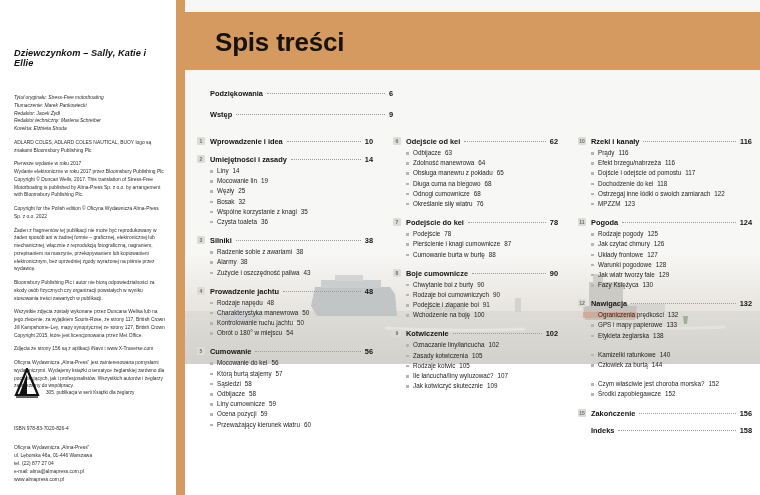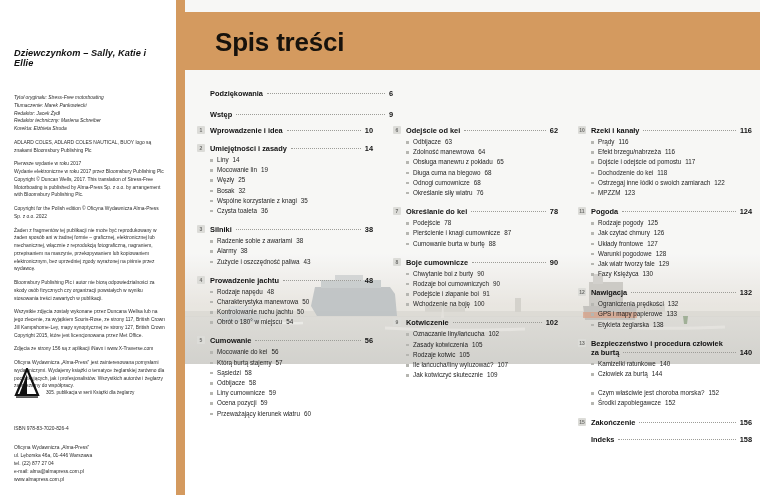--- a/index.html
+++ b/index.html
@@ -66,21 +66,21 @@
   .sea-photo{
     position:absolute;left:0;bottom:0;width:575px;height:110px;
     overflow:hidden;
   }
   .sea-photo svg{display:block;width:575px;height:110px;}
 
   .cols{
     position:absolute;left:0;top:88px;width:575px;height:400px;
     display:flex;
   }
-  .col{position:relative;padding:0 8px 0 12px;box-sizing:border-box;}
+  .col{position:relative;padding:0 8px 0 12px;box-sizing:border-box;margin-top:11px;}
   .col1{width:196px;}
   .col2{width:185px;}
   .col3{width:194px;}
 
   
   .chap{
     display:flex;align-items:baseline;
     margin:0 0 2px 0;
     font-size:7.4px;font-weight:bold;color:#121212;
   }
@@ -318,21 +318,21 @@
             <li><span>Obsługa manewru z pokładu</span><span class="sub-pg">65</span></li>
             <li><span>Długa cuma na biegowo</span><span class="sub-pg">68</span></li>
             <li><span>Odnogi cumownicze</span><span class="sub-pg">68</span></li>
             <li><span>Określanie siły wiatru</span><span class="sub-pg">76</span></li>
           </ul>
         </div>
 
         <div class="chap-block">
           <div class="chap">
             <span class="num">7</span>
-            <span class="ttl">Określanie do kei</span>
+            <span class="ttl">Podejście do kei</span>
             <span class="dots"></span>
             <span class="pg">78</span>
           </div>
           <ul class="subs">
             <li><span>Podejście</span><span class="sub-pg">78</span></li>
             <li><span>Pierścienie i knagi cumownicze</span><span class="sub-pg">87</span></li>
             <li><span>Cumowanie burta w burtę</span><span class="sub-pg">88</span></li>
           </ul>
         </div>
 
@@ -411,31 +411,20 @@
             <span class="pg">132</span>
           </div>
           <ul class="subs">
             <li><span>Ograniczenia prędkości</span><span class="sub-pg">132</span></li>
             <li><span>GPS i mapy papierowe</span><span class="sub-pg">133</span></li>
             <li><span>Etykieta żeglarska</span><span class="sub-pg">138</span></li>
           </ul>
         </div>
 
         <div class="chap-block">
-          <div class="chap wrap">
-            <div style="display:flex;align-items:baseline;">
-              <span class="num">13</span>
-              <span class="ttl">Bezpieczeństwo i procedura człowiek</span>
-            </div>
-            <div class="line2">
-              <span class="ttl">za burtą</span>
-              <span class="dots"></span>
-              <span class="pg">140</span>
-            </div>
-          </div>
           <ul class="subs">
             <li><span>Kamizelki ratunkowe</span><span class="sub-pg">140</span></li>
             <li><span>Człowiek za burtą</span><span class="sub-pg">144</span></li>
           </ul>
         </div>
 
         <div class="chap-block">
           <ul class="subs">
             <li class="w"><span>Czym właściwie jest choroba</span> <span>morska?</span><span class="sub-pg">152</span></li>
             <li><span>Środki zapobiegawcze</span><span class="sub-pg">152</span></li>

